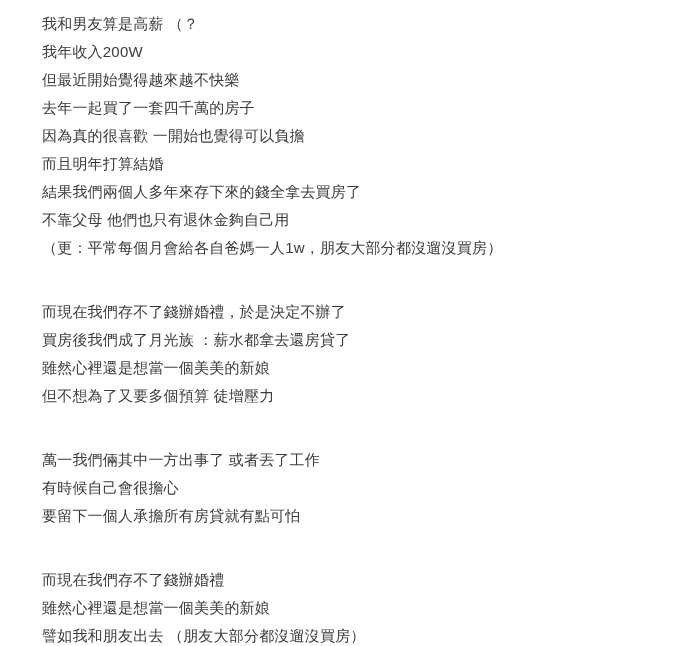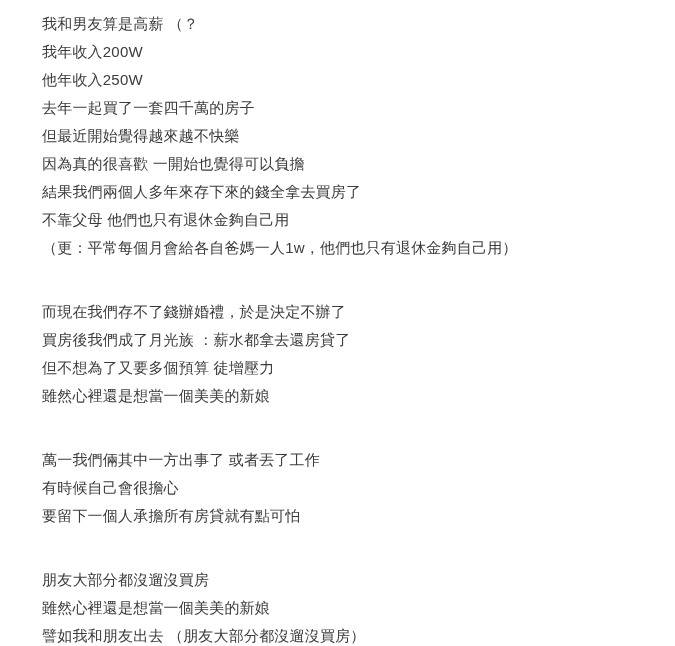--- a/index.html
+++ b/index.html
@@ -34,47 +34,47 @@
   }
 </style>
 </head>
 <body>
 
 <div class="post">
 
   <div class="para">
     <div class="line">我和男友算是高薪 （？</div>
     <div class="line">我年收入200W</div>
-    <div class="line">他年收入250W</div>
+    <div class="line">但最近開始覺得越來越不快樂</div>
     <div class="line">去年一起買了一套四千萬的房子</div>
-    <div class="line">但最近開始覺得越來越不快樂</div>
     <div class="line">因為真的很喜歡 一開始也覺得可以負擔</div>
+    <div class="line">而且明年打算結婚</div>
     <div class="line">結果我們兩個人多年來存下來的錢全拿去買房了</div>
     <div class="line">不靠父母 他們也只有退休金夠自己用</div>
-    <div class="line">（更：平常每個月會給各自爸媽一人1w，他們也只有退休金夠自己用）</div>
+    <div class="line">（更：平常每個月會給各自爸媽一人1w，朋友大部分都沒遛沒買房）</div>
   </div>
 
   <div class="spacer"></div>
 
   <div class="para">
     <div class="line">而現在我們存不了錢辦婚禮，於是決定不辦了</div>
     <div class="line">買房後我們成了月光族 ：薪水都拿去還房貸了</div>
+    <div class="line">雖然心裡還是想當一個美美的新娘</div>
     <div class="line">但不想為了又要多個預算 徒增壓力</div>
-    <div class="line">雖然心裡還是想當一個美美的新娘</div>
   </div>
 
   <div class="spacer"></div>
 
   <div class="para">
     <div class="line">萬一我們倆其中一方出事了 或者丟了工作</div>
     <div class="line">有時候自己會很擔心</div>
     <div class="line">要留下一個人承擔所有房貸就有點可怕</div>
   </div>
 
   <div class="spacer"></div>
 
   <div class="para">
-    <div class="line">朋友大部分都沒遛沒買房</div>
+    <div class="line">而現在我們存不了錢辦婚禮</div>
     <div class="line">雖然心裡還是想當一個美美的新娘</div>
     <div class="line">譬如我和朋友出去 （朋友大部分都沒遛沒買房）</div>
   </div>
 
 </div>
 
 </body></html>

